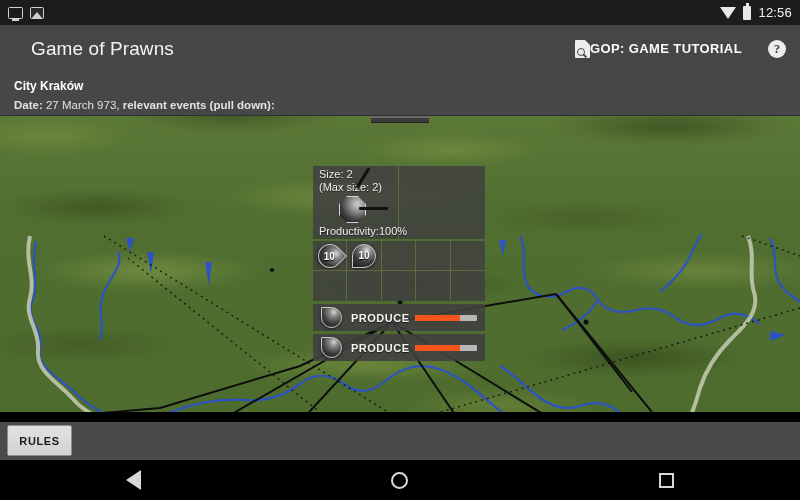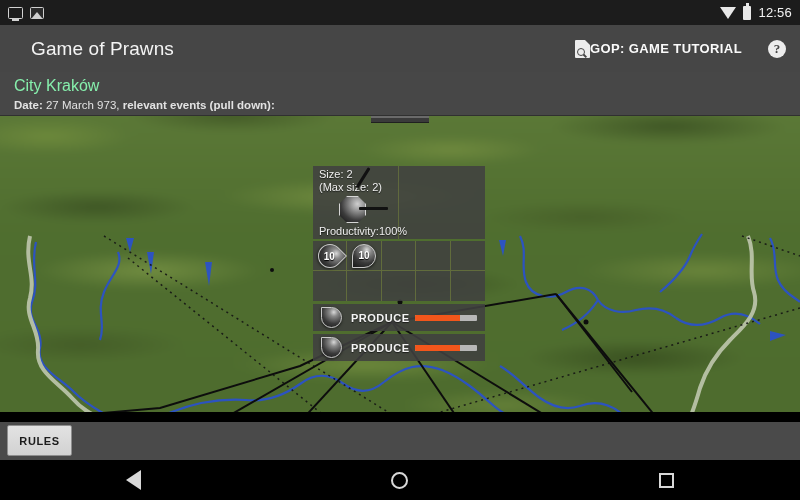--- a/index.html
+++ b/index.html
@@ -71,21 +71,21 @@
     width:18px;height:18px;border-radius:50%;background:#ededed;color:#464646;
     font-size:13px;font-weight:bold;display:flex;align-items:center;justify-content:center;
     font-family:"Liberation Serif", serif;
   }
 
   
   .subheader{
     position:absolute; left:0; top:72px; width:800px; height:44px;
     background:#474747; padding:4px 14px 0 14px; border-bottom:1px solid #303030;
   }
-  .city-name{ font-size:16px; font-weight:normal; color:#86efac; line-height:20px; }
+  .city-name{ font-size:12px; font-weight:bold; color:#ffffff; line-height:20px; }
   .date-line{ font-size:11.5px; color:#e2e2e2; line-height:15px; margin-top:2px; }
   .date-line b{ font-weight:bold; }
   .date-line .val{ font-weight:normal; }
 
   
   .map{
     position:absolute; left:0; top:116px; width:800px; height:296px; overflow:hidden;
     background:#4c6b30;
   }
   .map-terrain{

